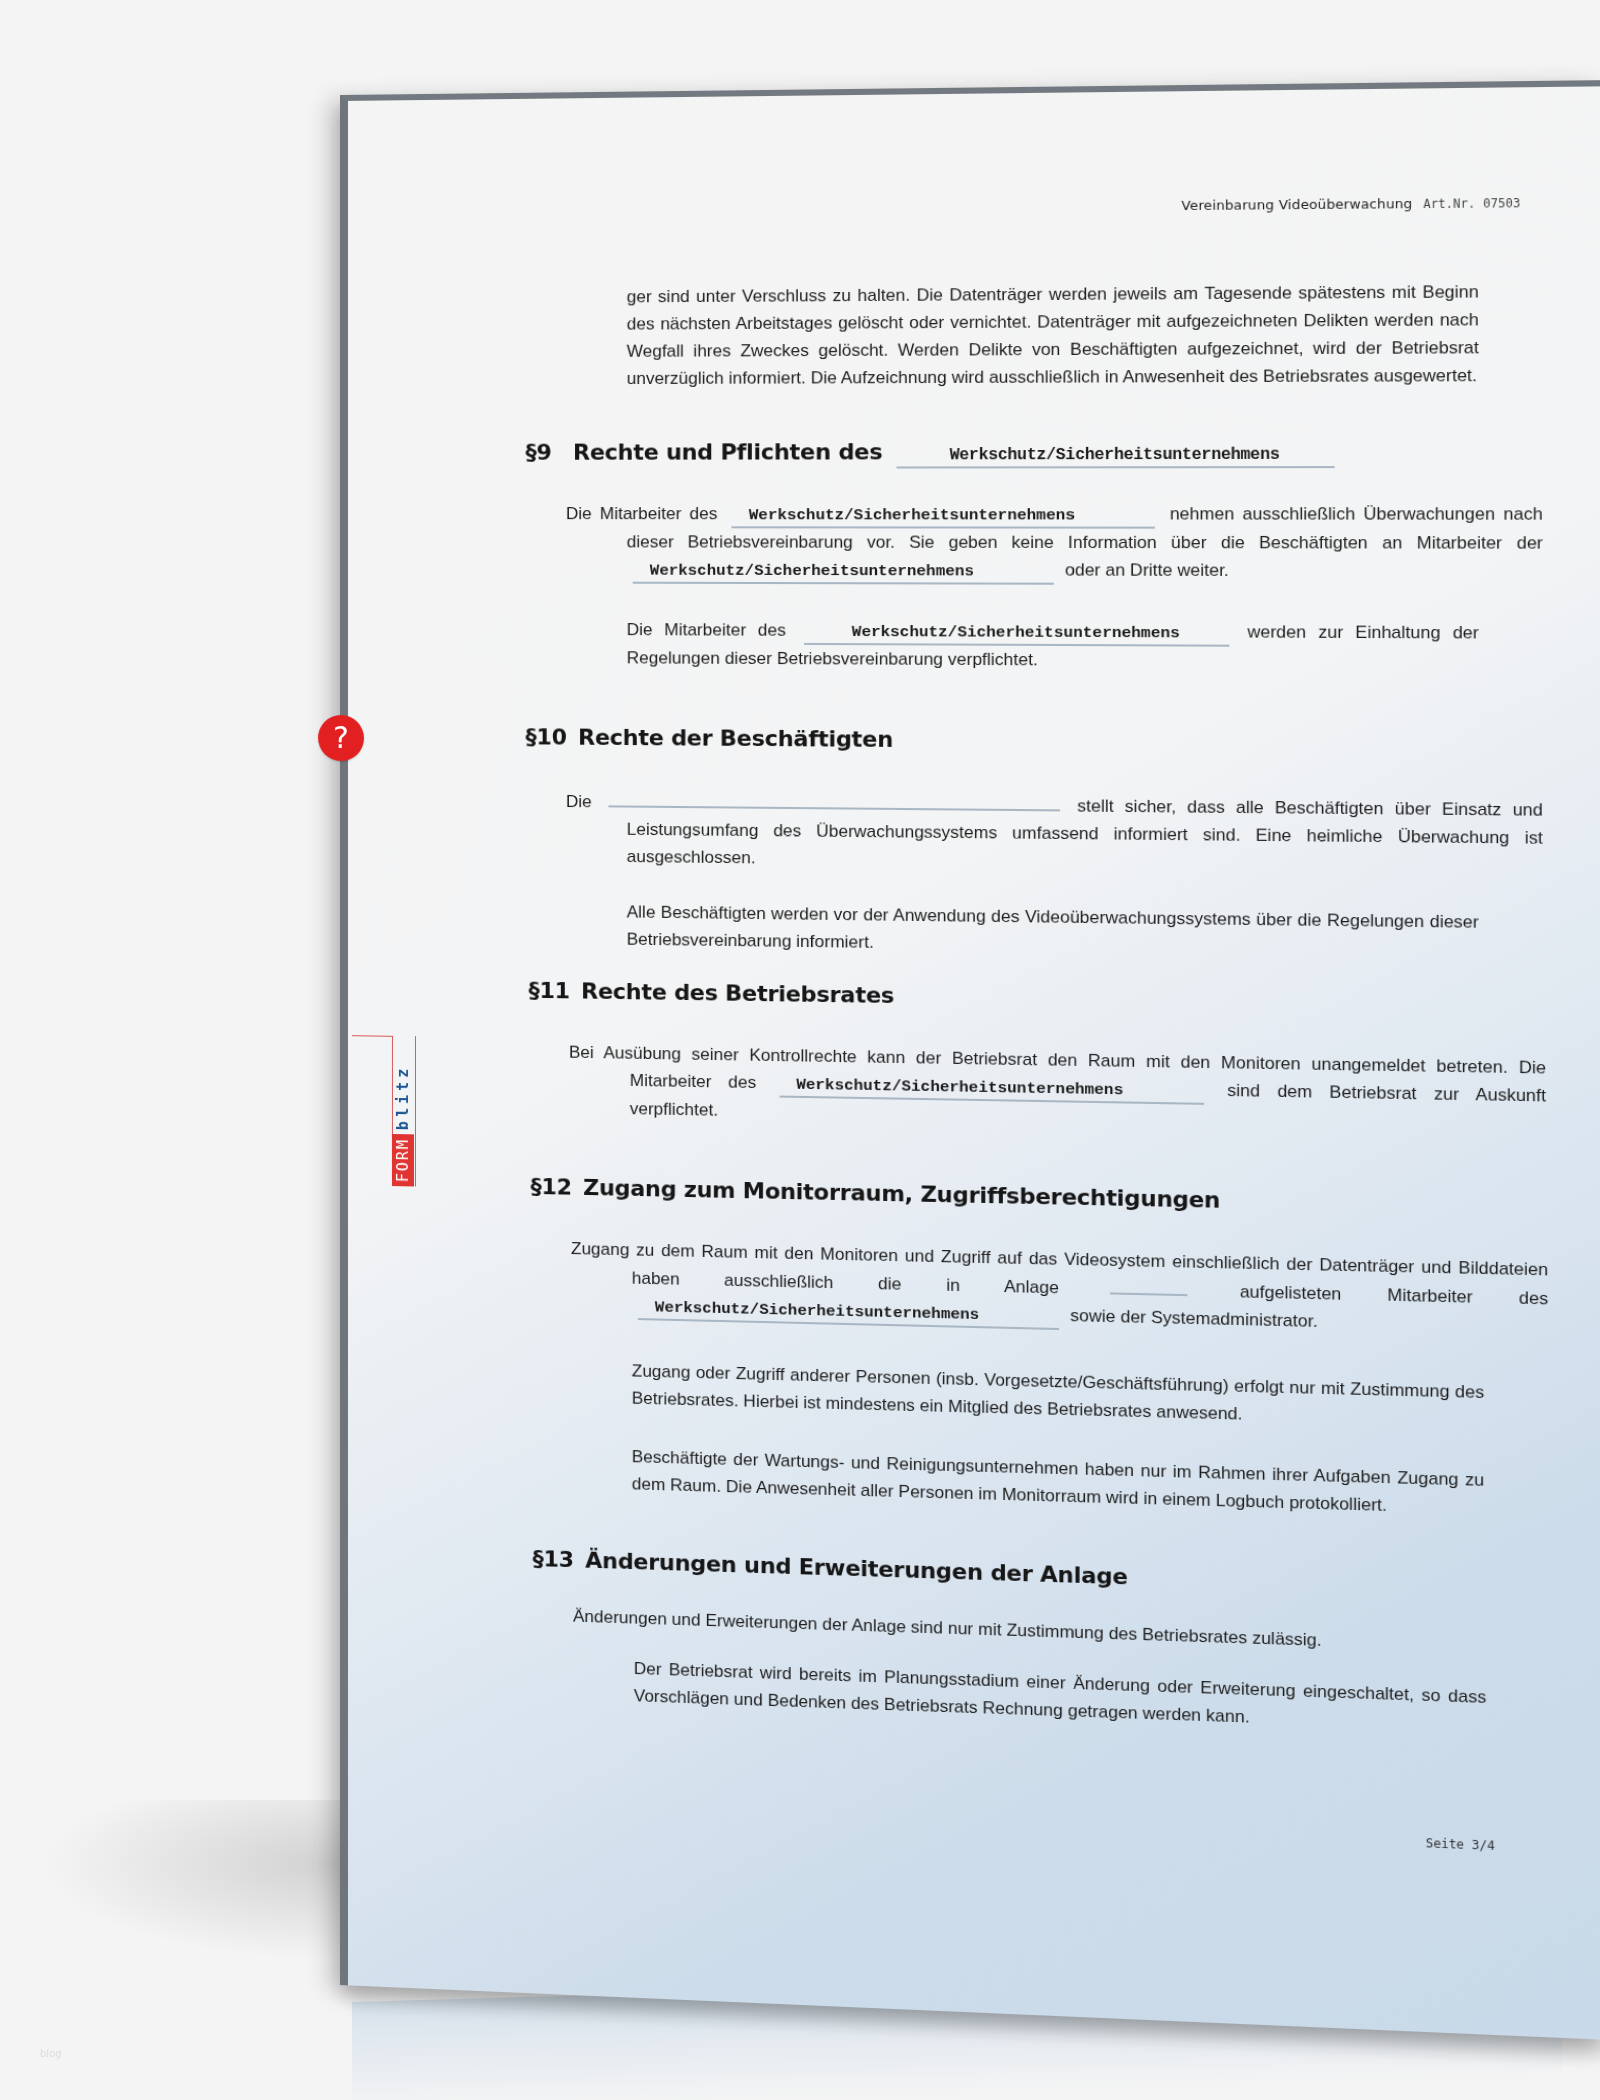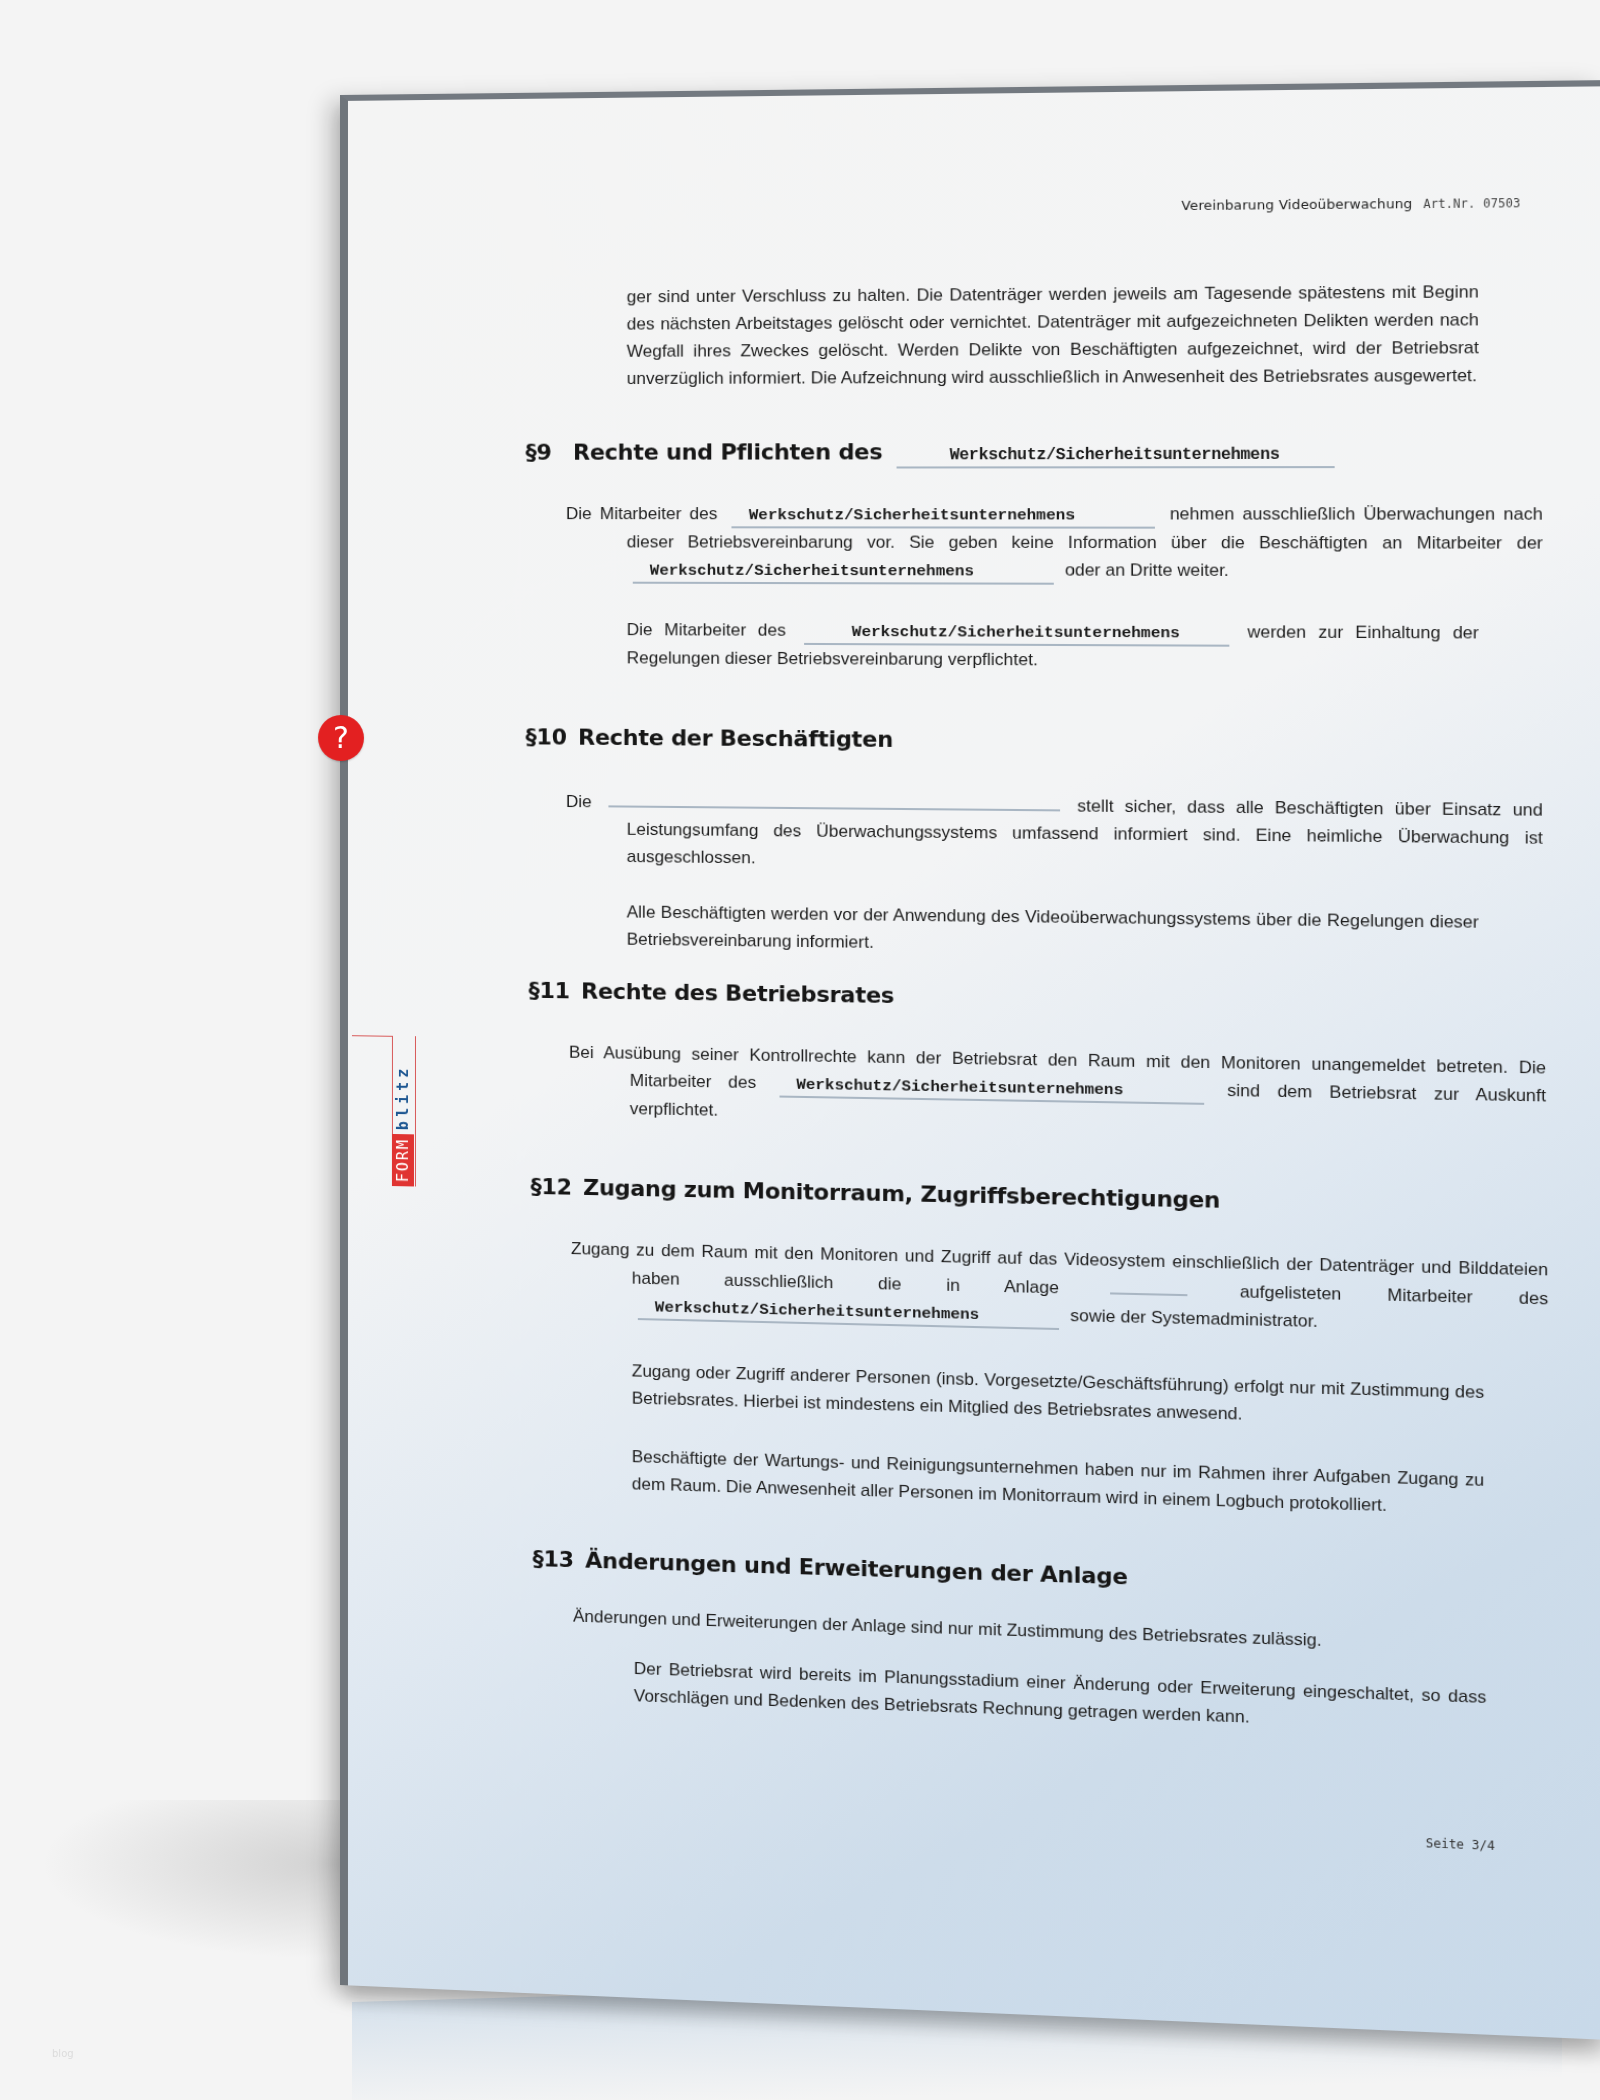--- a/index.html
+++ b/index.html
@@ -168,21 +168,21 @@
     .page-number {
       position: absolute;
       right: 102px;
       top: 1700px;
       font-family: "DejaVu Sans Mono", monospace;
       font-size: 12px;
       color: #333;
     }
     .watermark {
       position: absolute;
-      left: 52px;
+      left: 40px;
       top: 2048px;
       font-size: 10px;
       color: #dcdcdc;
     }
   </style>
 </head>
 <body>
 
 <div class="backdrop-shadow"></div>
 <div class="page-reflection"></div>

